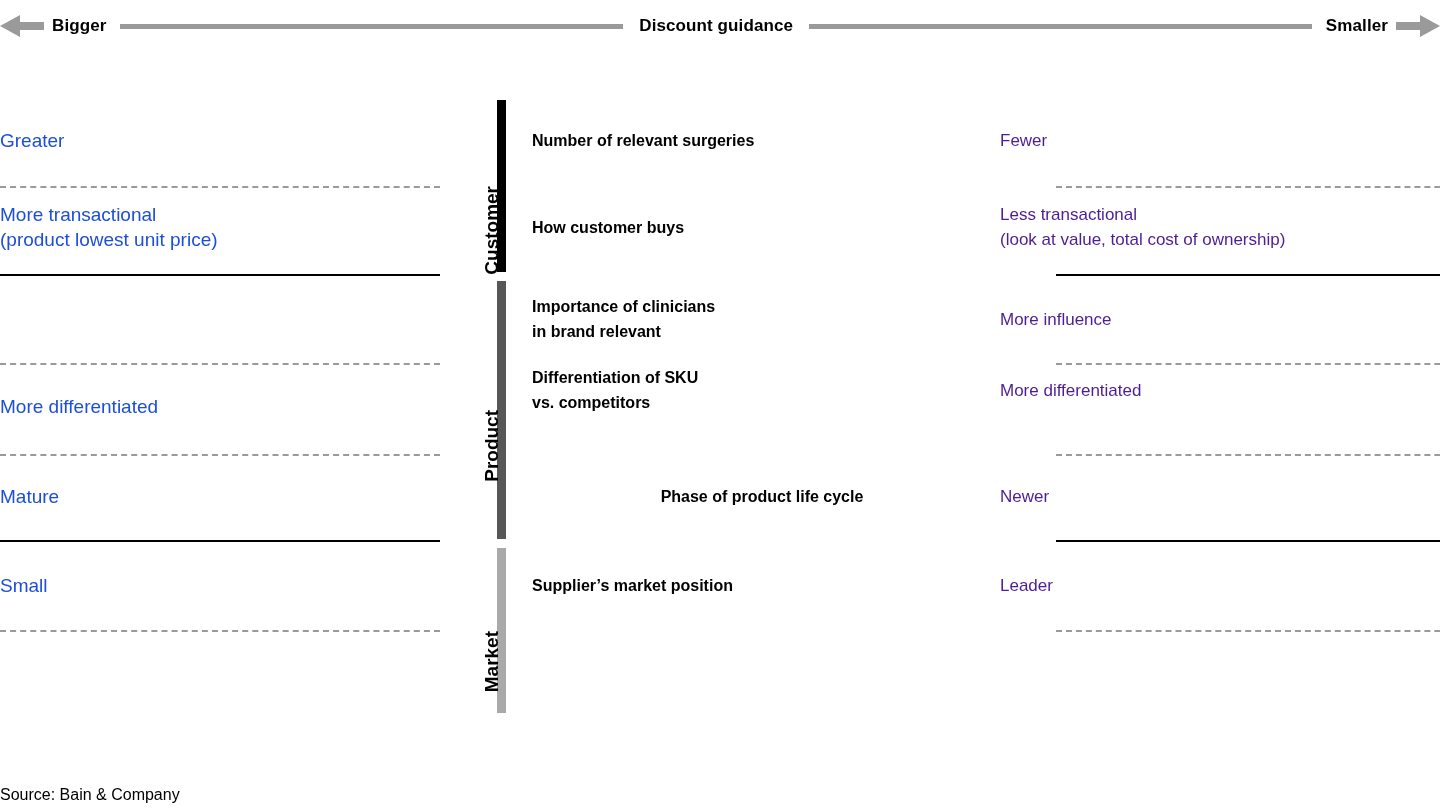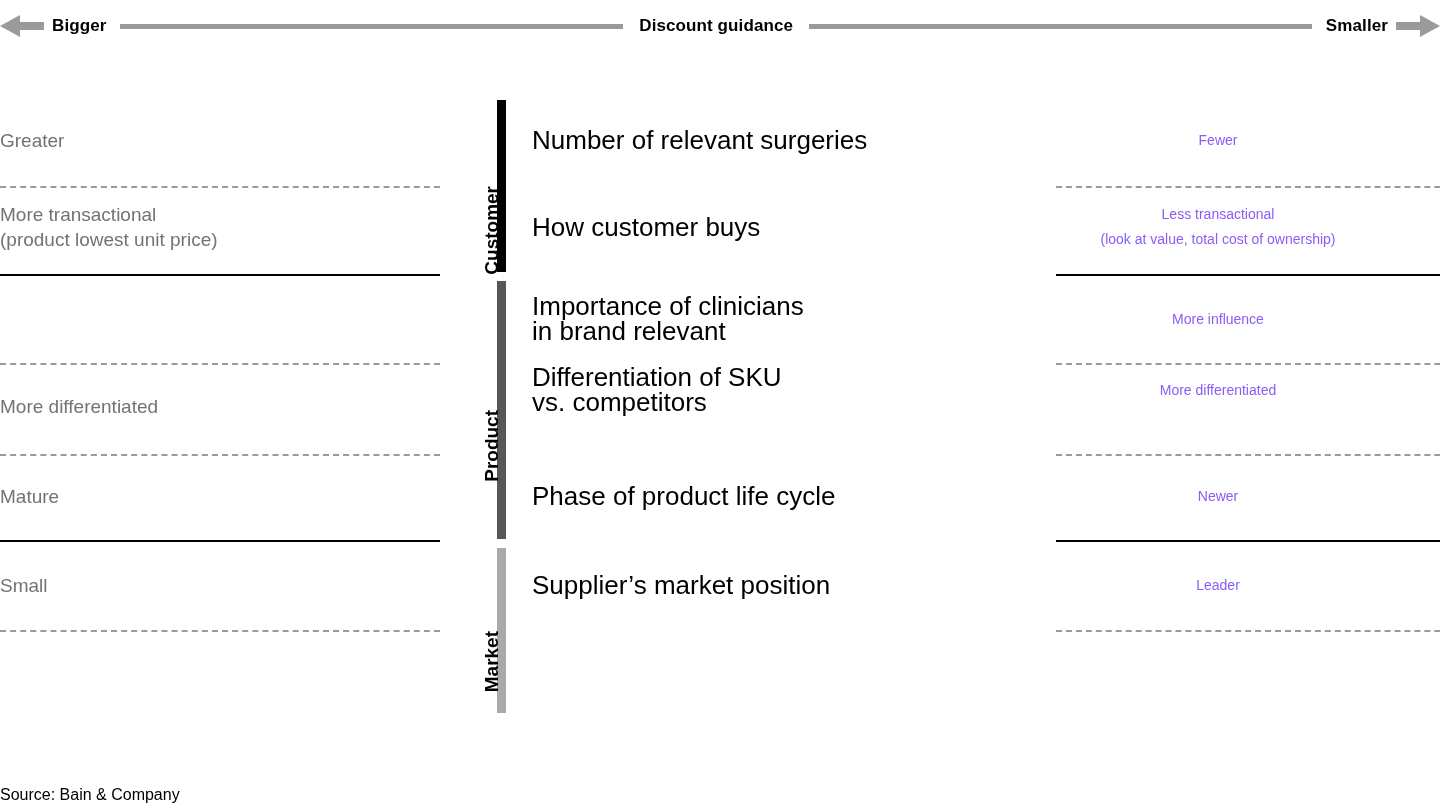--- a/index.html
+++ b/index.html
@@ -35,25 +35,25 @@
   .grp{position:absolute;left:0;width:88px;}
   .grp .bar{position:absolute;right:22px;top:0;width:9px;height:100%;}
   .grp .vlabel{position:absolute;right:36px;top:50%;
     transform:translate(0,-50%) rotate(-90deg);transform-origin:100% 50%;
     font-weight:bold;font-size:19px;white-space:nowrap;color:#000;
     text-align:center;}
 
   
   .row{position:absolute;left:0;width:100%;}
   .cellL{position:absolute;left:0;top:0;right:0;font-size:19px;
-         line-height:25px;color:#737373;}
-  .cellMid{position:absolute;left:4px;top:0;width:460px;font-size:26px;
-           line-height:25px;font-weight:normal;color:#000;}
-  .cellEnd{position:absolute;left:472px;top:0;right:4px;font-size:14px;
-           line-height:25px;color:#8b5cf6;text-align:center;}
+         line-height:25px;color:#1d4ed8;}
+  .cellMid{position:absolute;left:4px;top:0;width:460px;font-size:16px;
+           line-height:25px;font-weight:bold;color:#000;}
+  .cellEnd{position:absolute;left:472px;top:0;right:4px;font-size:17px;
+           line-height:25px;color:#4c1d95;}
 
   
   .dash{position:absolute;height:0;border-top:2px dashed #9a9a9a;}
   .solid{position:absolute;height:0;border-top:2px solid #000;}
   .dash.l,.solid.l{left:0;width:440px;}
   .dash.r,.solid.r{left:528px;width:912px;}
 
   
   .source{position:absolute;left:0;top:786px;font-size:16px;color:#000;}
 </style>
@@ -139,21 +139,21 @@
         <div class="cellMid" style="white-space:pre-line;">Importance of clinicians
 in brand relevant</div>
         <div class="cellEnd" style="white-space:pre-line;top:13px;">More influence</div>
       </div>
       <div class="row" style="top:269px;height:70px;">
         <div class="cellMid" style="white-space:pre-line;">Differentiation of SKU
 vs. competitors</div>
         <div class="cellEnd" style="white-space:pre-line;top:13px;">More differentiated</div>
       </div>
       <div class="row" style="top:388px;height:58px;">
-        <div class="cellMid" style="white-space:pre-line;">Phase of product life cycle</div>
+        <div class="cellMid" style="white-space:pre-line;text-align:center;">Phase of product life cycle</div>
         <div class="cellEnd" style="white-space:pre-line;">Newer</div>
       </div>
       <div class="row" style="top:477px;height:58px;">
         <div class="cellMid" style="white-space:pre-line;">Supplier’s market position</div>
         <div class="cellEnd" style="white-space:pre-line;">Leader</div>
       </div>
 
       <div class="dash r" style="top:90px;"></div>
       <div class="solid r" style="top:178px;"></div>
       <div class="dash r" style="top:267px;"></div>

